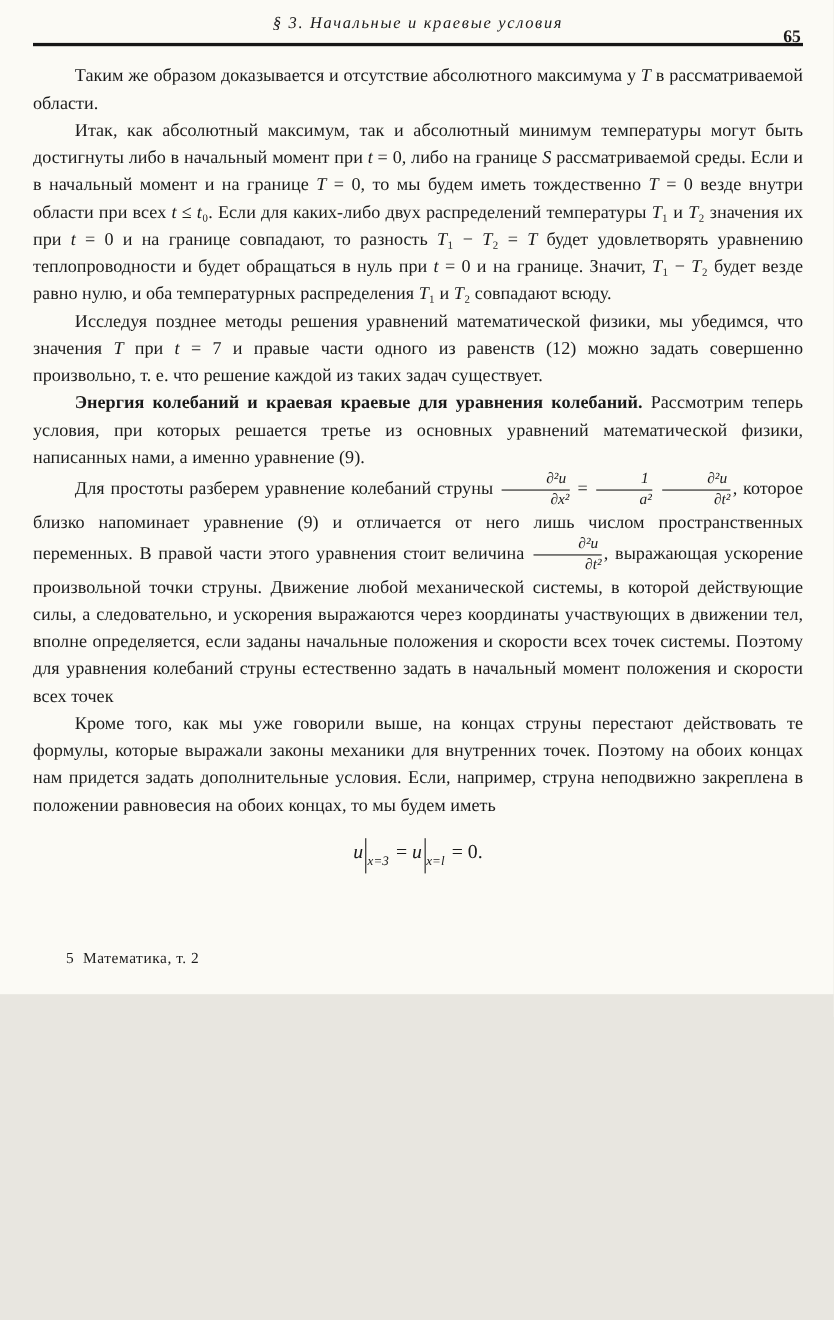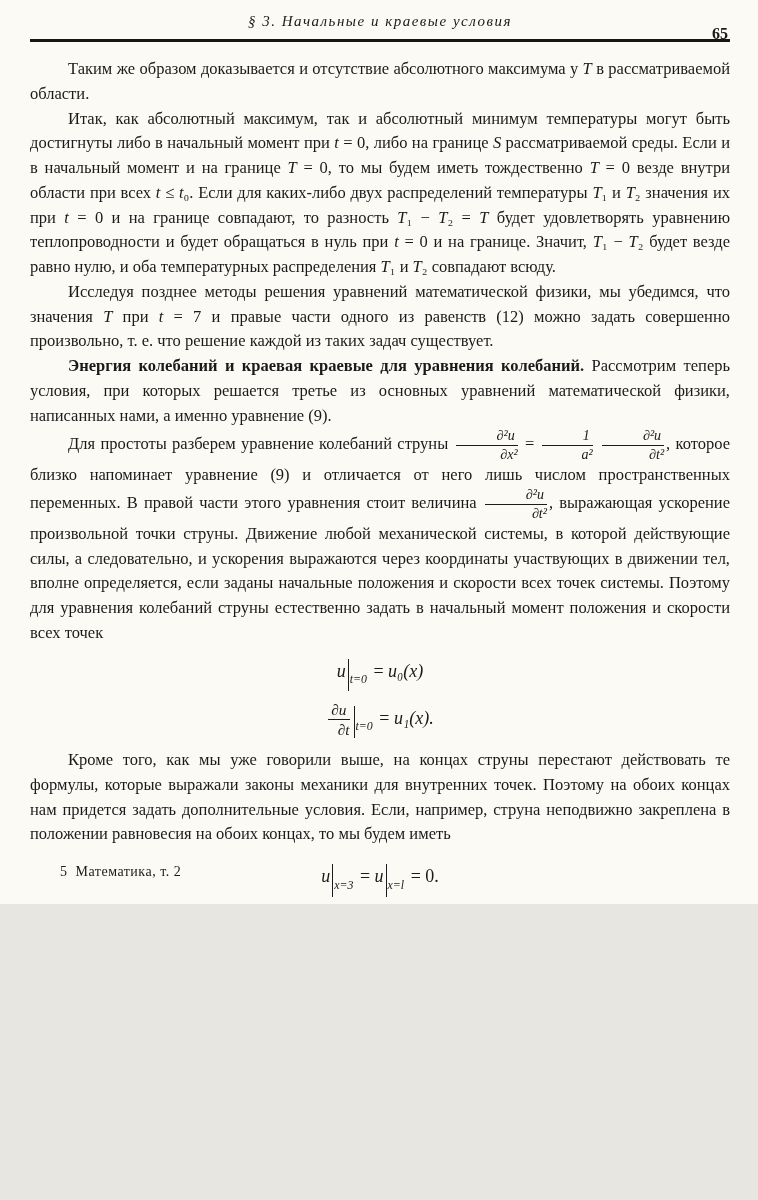--- a/index.html
+++ b/index.html
@@ -99,24 +99,20 @@
 
   <div class="rule"></div>
 
   <div class="bodytext">
     <p><span>Таким же образом доказывается и отсутствие абсолютного максимума у </span><span class="i">T</span><span> в рассматриваемой области.</span></p>
     <p><span>Итак, как абсолютный максимум, так и абсолютный минимум температуры могут быть достигнуты либо в начальный момент при </span><span class="i">t</span><span> = 0, либо на границе </span><span class="i">S</span><span> рассматриваемой среды. Если и в начальный момент и на границе </span><span class="i">T</span><span> = 0, то мы будем иметь тождественно </span><span class="i">T</span><span> = 0 везде внутри области при всех </span><span class="i">t</span><span> ≤ </span><span class="i">t</span><span>₀. Если для каких-либо двух распределений температуры </span><span class="i">T</span><span>₁ и </span><span class="i">T</span><span>₂ значения их при </span><span class="i">t</span><span> = 0 и на границе совпадают, то разность </span><span class="i">T</span><span>₁ − </span><span class="i">T</span><span>₂ = </span><span class="i">T</span><span> будет удовлетворять уравнению теплопроводности и будет обращаться в нуль при </span><span class="i">t</span><span> = 0 и на границе. Значит, </span><span class="i">T</span><span>₁ − </span><span class="i">T</span><span>₂ будет везде равно нулю, и оба температурных распределения </span><span class="i">T</span><span>₁ и </span><span class="i">T</span><span>₂ совпадают всюду.</span></p>
     <p><span>Исследуя позднее методы решения уравнений математической физики, мы убедимся, что значения </span><span class="i">T</span><span> при </span><span class="i">t</span><span> = 7 и правые части одного из равенств (12) можно задать совершенно произвольно, т. е. что решение каждой из таких задач существует.</span></p>
     <p><span class="b">Энергия колебаний и краевая краевые для уравнения колебаний.</span><span> Рассмотрим теперь условия, при которых решается третье из основных уравнений математической физики, написанных нами, а именно уравнение (9).</span></p>
     <p><span>Для простоты разберем уравнение колебаний струны </span><span class="frac"><span class="num">∂²u</span><span class="den">∂x²</span></span><span> = </span><span class="frac"><span class="num">1</span><span class="den">a²</span></span><span> </span><span class="frac"><span class="num">∂²u</span><span class="den">∂t²</span></span><span>, которое близко напоминает уравнение (9) и отличается от него лишь числом пространственных переменных. В правой части этого уравнения стоит величина </span><span class="frac"><span class="num">∂²u</span><span class="den">∂t²</span></span><span>, выражающая ускорение произвольной точки струны. Движение любой механической системы, в которой действующие силы, а следовательно, и ускорения выражаются через координаты участвующих в движении тел, вполне определяется, если заданы начальные положения и скорости всех точек системы. Поэтому для уравнения колебаний струны естественно задать в начальный момент положения и скорости всех точек</span></p>
 
-    <div class="eqblock">
-      <div class="eq"><span class="i">u</span><span class="vbar"></span><span class="sub">t=0</span><span> = </span><span class="i">u₀(x)</span></div>
-      <div class="eq"><span class="frac"><span class="num">∂u</span><span class="den">∂t</span></span><span class="vbar"></span><span class="sub">t=0</span><span> = </span><span class="i">u₁(x).</span></div>
-    </div>
 
     <p><span>Кроме того, как мы уже говорили выше, на концах струны перестают действовать те формулы, которые выражали законы механики для внутренних точек. Поэтому на обоих концах нам придется задать дополнительные условия. Если, например, струна неподвижно закреплена в положении равновесия на обоих концах, то мы будем иметь</span></p>
 
     <div class="eq eq-final"><span class="i">u</span><span class="vbar"></span><span class="sub">x=3</span><span> = </span><span class="i">u</span><span class="vbar"></span><span class="sub">x=l</span><span> = 0.</span></div>
   </div>
 
   <div class="footer">5&nbsp;&nbsp;Математика, т. 2</div>
 
 </div>
 

